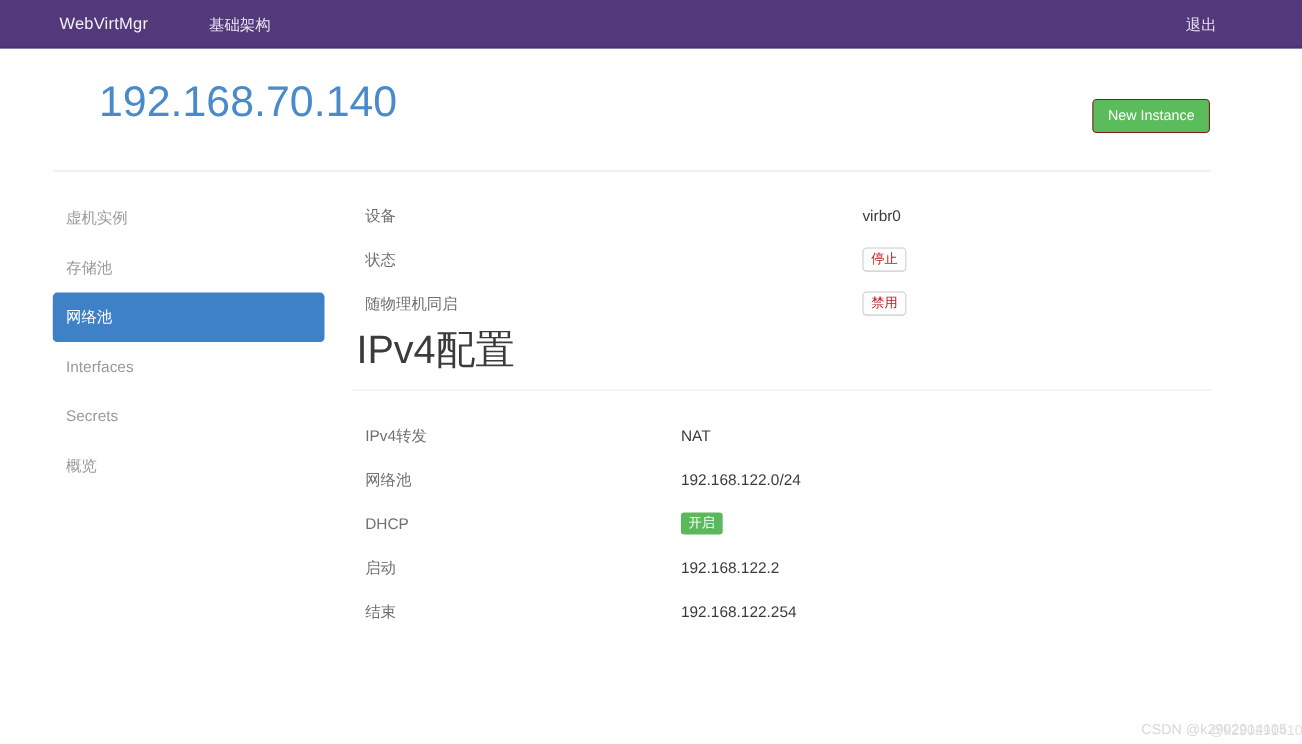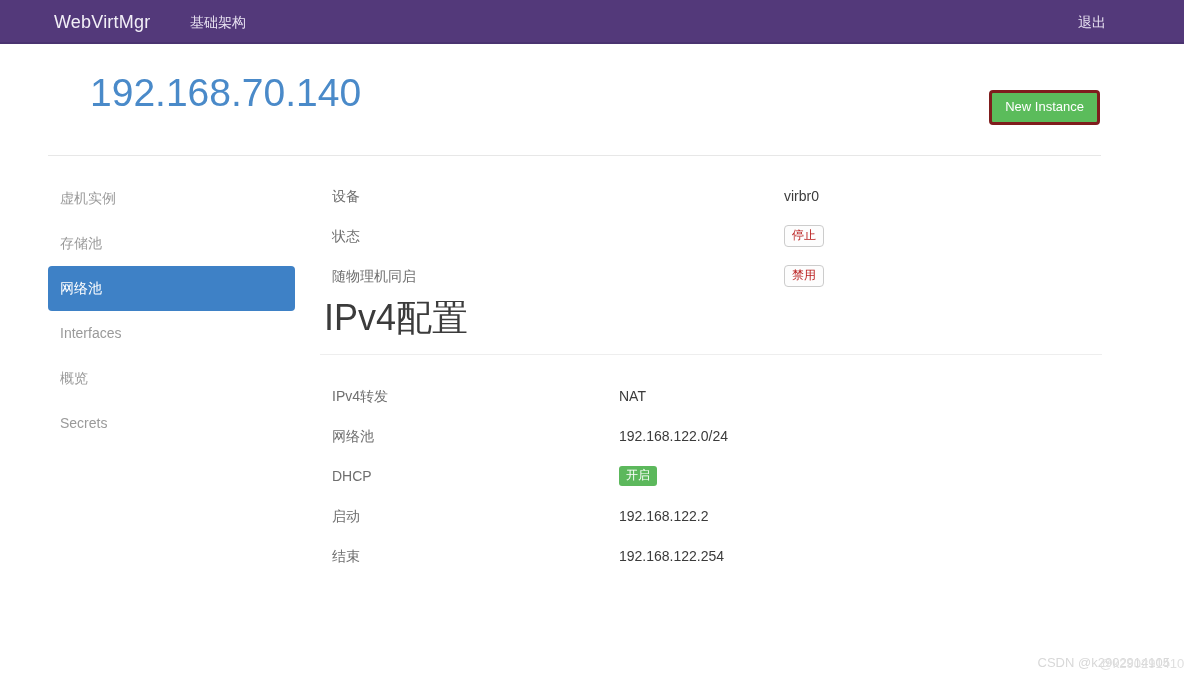--- a/index.html
+++ b/index.html
@@ -28,21 +28,21 @@
     width: 1184px;
     height: 44px;
     background: #53397a;
     border-bottom: 2px solid #4a3370;
   }
   .brand {
     position: absolute;
     left: 54px; top: 0;
     height: 43px;
     line-height: 44px;
-    font-size: 18px;
+    font-size: 15px;
     color: #f2eff7;
     letter-spacing: .2px;
     white-space: nowrap;
   }
   .nav-link {
     position: absolute;
     top: 0;
     height: 44px;
     line-height: 44px;
     font-size: 14px;
@@ -66,21 +66,21 @@
     font-weight: 400;
     color: #4a8ac9;
     line-height: 46px;
     white-space: nowrap;
     margin-left: 40px;
   }
   .btn-new-instance {
     position: absolute;
     right: 84px; top: 46px;
     background: #5bbc5b;
-    border: 3px solid #7f1d1d;
+    border: 1px solid #7f1d1d;
     border-radius: 4px;
     color: #ffffff;
     font-size: 13px;
     padding: 7px 13px 8px 13px;
     line-height: 14px;
     white-space: nowrap;
     cursor: pointer;
   }
   .head-divider {
     position: absolute;
@@ -215,22 +215,22 @@
     <div class="page-title">192.168.70.140</div>
     <div class="btn-new-instance">New Instance</div>
     <div class="head-divider"></div>
   </div>
 
   <div class="sidebar" id="sidebar">
       <div class="side-item">虚机实例</div>
       <div class="side-item">存储池</div>
       <div class="side-item active">网络池</div>
       <div class="side-item">Interfaces</div>
+      <div class="side-item">Secrets</div>
       <div class="side-item">概览</div>
-      <div class="side-item">Secrets</div>
     </div>
 
   <div class="content">
 
     <div id="network-rows">
         <div class="prop-row">
           <div class="prop-label">设备</div>
           <div class="prop-value">virbr0</div>
         </div>
         <div class="prop-row">

